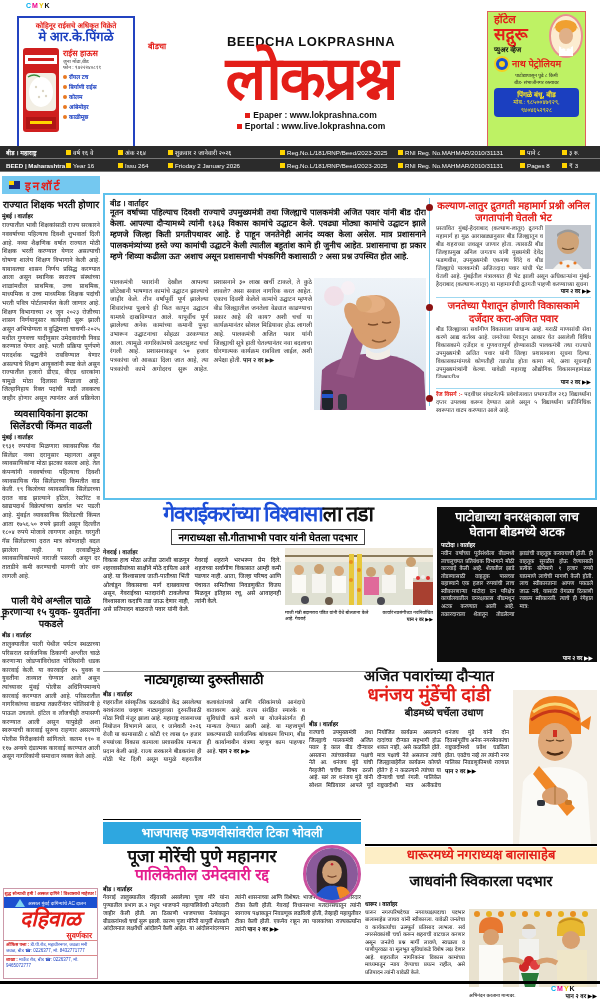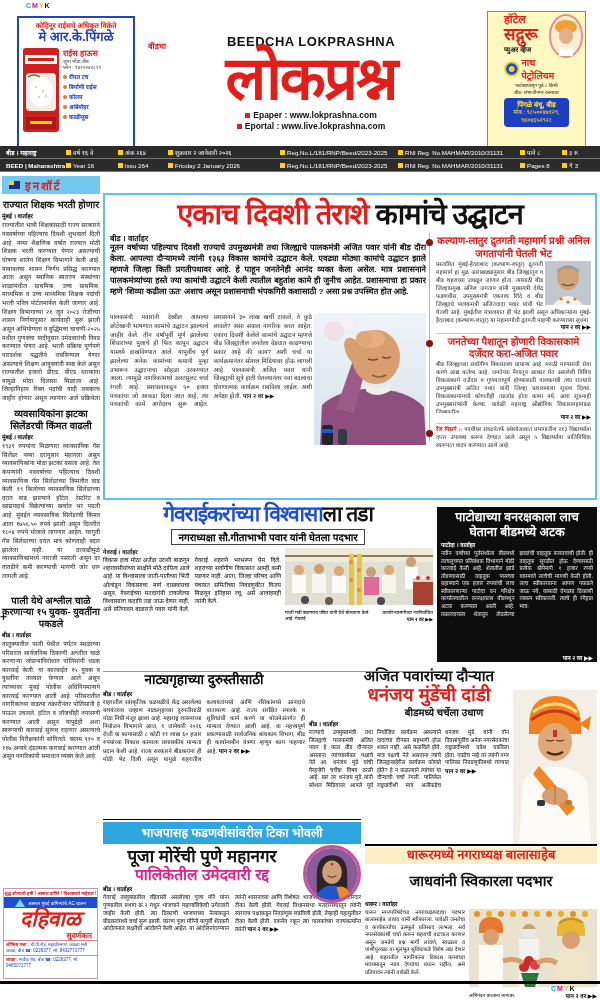--- a/index.html
+++ b/index.html
@@ -26,21 +26,21 @@
   .ra-item { display:flex; align-items:center; font-size:5.8px; color:#1b3fc0; font-weight:bold; margin-top:2px; }
   .ra-dot { width:4px; height:4px; border-radius:50%; background:#e87820; margin-right:2px; flex:0 0 auto; }
 
   #mast-center { left:138px; top:34px; width:346px; }
   .beedcha { position:absolute; left:10px; top:6px; color:#e31e18; font-size:8px; font-weight:bold; }
   .title-en { text-align:center; font-size:13px; font-weight:800; color:#111; letter-spacing:.5px; }
   .title-mr { text-align:center; font-size:60px; font-weight:800; color:#e31e18; line-height:1.0; letter-spacing:-2px; }
   .eline { display:flex; justify-content:center; align-items:center; font-size:8.5px; color:#111; font-weight:bold; margin-top:1px; }
   .esq { width:5px; height:5px; background:#e31e18; margin-right:3px; }
 
-  #mast-right-ad { left:487px; top:11px; width:99px; height:146px; background:#fef9c3; border:1px solid #e06060; padding:2px 16px; }
+  #mast-right-ad { left:487px; top:11px; width:99px; height:146px; background:#bef264; border:1px solid #e06060; padding:2px 6px; }
   .ha-l1 { color:#e31e18; font-weight:800; font-size:11px; line-height:1.05; }
   .ha-l2 { color:#e31e18; font-weight:800; font-size:17px; line-height:1.0; }
   .ha-l3 { color:#111; font-weight:800; font-size:7px; margin-top:2px; }
   .ha-brandrow { display:flex; align-items:center; margin-top:2px; }
   .ha-brand { color:#e31e18; font-weight:800; font-size:9.5px; margin-left:2px; }
   .ha-addr { font-size:4.8px; color:#222; text-align:center; line-height:1.3; margin-top:1px; }
   .ha-box { background:#1b3fc0; border-radius:4px; margin-top:2px; padding:2px; text-align:center; }
   .ha-box-name { color:#ffe81e; font-weight:800; font-size:7px; }
   .ha-box-ph { color:#ffe81e; font-size:6px; line-height:1.3; }
   #saint { position:absolute; right:2px; top:2px; }
@@ -354,21 +354,20 @@
         <span class="dw-logo"></span>
         <span>अस्सल मुंबई दागिन्यांचे AC दालन</span>
       </div>
     <div class="dw-name">दहिवाळ</div>
     <div class="dw-sub">सुवर्णकार</div>
     <div class="dw-row"><span class="dw-lab">ऑफिस पत्ता :</span> <span class="dw-val">डी.पी.रोड, महावीरनगर, जवळा मनी जवळ, बीड ☎: 0226377, मो. 8432771777</span></div>
     <div class="dw-row"><span class="dw-lab">शाखा :</span> <span class="dw-val">मार्केट रोड, बीड ☎: 0226377, मो. 9465072777</span></div>
   </div>
 
   <div class="abs" id="lead-box">
-    <div class="hl1"><span class="red">एकाच दिवशी तेराशे </span><span class="blk">कामांचे उद्घाटन</span></div>
     <div class="lead-content">
       <div class="lead-main">
         <div class="dl">बीड । वार्ताहर</div>
         <div class="lead-intro jt">नूतन वर्षाच्या पहिल्याच दिवशी राज्याचे उपमुख्यमंत्री तथा जिल्ह्याचे पालकमंत्री अजित पवार यांनी बीड दौरा केला. आपल्या दौऱ्यामध्ये त्यांनी १३६३ विकास कामांचे उद्घाटन केले. एवढ्या मोठ्या कामांचे उद्घाटन झाले म्हणजे जिल्हा किती प्रगतीपथावर आहे. हे पाहून जनतेनेही आनंद व्यक्त केला असेल. मात्र प्रशासनाने पालकमंत्र्यांच्या हस्ते ज्या कामांची उद्घाटने केली त्यातील बहुतांश कामे ही जुनीच आहेत. प्रशासनाचा हा प्रकार म्हणे 'शिव्या कढीला ऊत' अशाच असून प्रशासनाची भंपकगिरी कशासाठी ? असा प्रश्न उपस्थित होत आहे.</div>
         <div class="lead-lower">
           <div class="lead-text jt"><span>पालकमंत्री पवारांनी देखील आपल्या छोटेखानी भाषणात कामांचे उद्घाटन झाल्याचे जाहीर केले. तीन वर्षांपूर्वी पूर्ण झालेल्या शिवारांच्या पुलाचे ही फित कापून उद्घाटन यामध्ये दाखविण्यात आले. यापूर्वीच पूर्ण झालेल्या अनेक कामांच्या कमानी पुन्हा उभारून उद्घाटनाचा सोहळा उरकण्यात आला. त्यामुळे नागरिकांमध्ये उलटसुलट चर्चा रंगली आहे. प्रशासनाकडून ५० हजार पत्रकांचा जो आकडा दिला जात आहे, त्या पत्रकांची कामे अगोदरच सुरू आहेत. प्रशासनाने ३० लाख खर्ची टाकले, ते कुठे लावले? असा सवाल नागरिक करत आहेत. एकाच दिवशी केलेले कामांचे उद्घाटन म्हणजे बीड जिल्ह्यातील जनतेला वेड्यात काढण्याचा प्रकार आहे की काय? अशी चर्चा या कार्यक्रमानंतर सोशल मिडियावर होऊ लागली आहे. पालकमंत्री अजित पवार यांनी जिल्ह्याची सूत्रे हाती घेतल्यानंतर नवा बदलाचा धोरणात्मक कार्यक्रम राबविला जाईल, अशी अपेक्षा होती.</span> <span class="more">पान २ वर ▶▶</span></div>
           <svg class="lead-photo" viewBox="0 0 112 132">
             <defs>
                 <linearGradient id="g1" x1="0" y1="0" x2="0" y2="1">
                   <stop offset="0" stop-color="#eef3f8"></stop>

